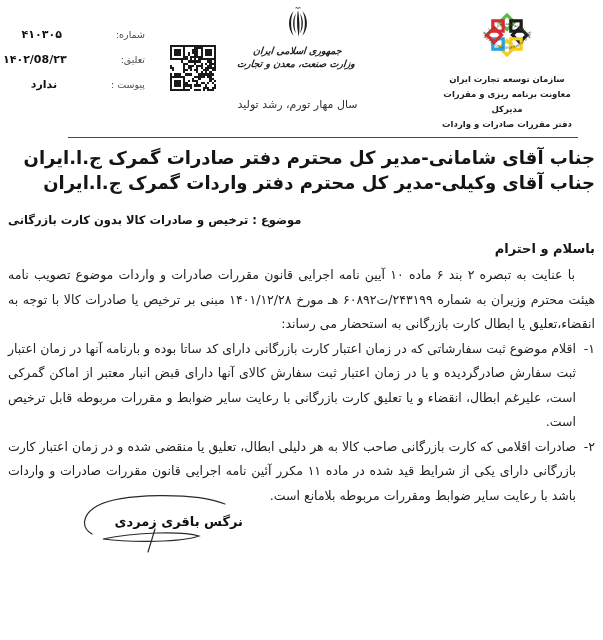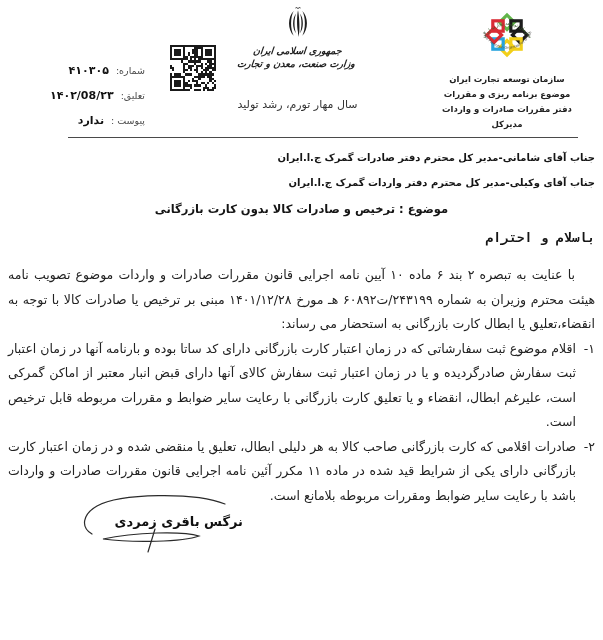--- a/index.html
+++ b/index.html
@@ -5,41 +5,41 @@
   * { margin:0; padding:0; box-sizing:border-box; }
   html,body { background:#e8e8e8; }
   .page {
     position:relative; width:603px; height:640px; margin:0 auto;
     background:#ffffff; overflow:hidden; color:#1f1f1f;
     font-family:"DejaVu Sans", sans-serif;
   }
   
   .meta { position:absolute; top:28px; right:458px; direction:rtl; }
   .meta-row { display:flex; direction:rtl; align-items:baseline; gap:7px; height:25px; white-space:nowrap; }
-  .meta-label { font-size:9.5px; color:#4a4a4a; }
-  .meta-value { font-size:11px; font-weight:bold; color:#111;margin-top:36px; }
+  .meta-label { font-size:9.5px; color:#4a4a4a;margin-left:47px; }
+  .meta-value { font-size:11px; font-weight:bold; color:#111; }
   
   .qr { position:absolute; left:170px; top:45px; width:46px; height:46px; }
   
   .ministry { position:absolute; left:240px; top:6px; width:115px; text-align:center; direction:rtl; }
   .emblem-svg { width:34px; height:34px; display:inline-block; }
   .calli { font-size:9.5px; font-style:italic; font-weight:bold; color:#222; line-height:13px; transform:skewX(-6deg); white-space:nowrap; }
   .slogan { position:absolute; left:235px; top:98px; width:125px; text-align:center; direction:rtl; font-size:11px; color:#333; white-space:nowrap; }
   
   .tpo { position:absolute; left:423px; top:2px; width:168px; text-align:center; direction:rtl; }
   .tpo-logo { width:66px; height:66px; display:inline-block; }
   .tpo-line { font-size:8.5px; font-weight:bold; color:#222; line-height:15px; white-space:nowrap; }
   
   .divider { position:absolute; top:137px; left:68px; width:510px; height:1px; background:#4a4a4a; }
   
   .content { position:absolute; top:145px; left:8px; right:8px; direction:rtl; }
-  .recipient { font-size:10px; font-weight:bold; line-height:25px; text-align:right; color:#151515; }
-  .subject { margin-top:7px; font-size:11.5px; font-weight:bold; text-align:center; color:#151515; }
-  .greeting { margin-top:14px; font-size:13px; font-weight:bold; text-align:right; color:#151515;font-family:Liberation Mono, monospace; }
-  .intro { margin-top:17px; font-size:12.5px; line-height:24.5px; text-align:justify; text-indent:20px; color:#222; }
+  .recipient { font-size:18px; font-weight:bold; line-height:25px; text-align:right; color:#151515; }
+  .subject { margin-top:18px; font-size:11.5px; font-weight:bold; text-align:left; color:#151515; }
+  .greeting { margin-top:14px; font-size:13px; font-weight:bold; text-align:right; color:#151515; }
+  .intro { margin-top:7px; font-size:12.5px; line-height:24.5px; text-align:justify; text-indent:20px; color:#222; }
   .item { display:flex; direction:rtl; font-size:12.5px; line-height:24.5px; color:#222; }
   .item-num { width:19px; flex:0 0 19px; }
   .item-text { flex:1; text-align:justify; }
   
   .sig-wrap { position:absolute; left:55px; top:490px; width:220px; height:80px; }
   .sig-svg { position:absolute; left:0; top:0; width:220px; height:80px; }
   .sig-name { position:absolute; left:33px; top:24px; width:155px; direction:rtl; font-size:13px; font-weight:bold; color:#111; white-space:nowrap; }
 </style>
 </head>
 <body>
@@ -270,23 +270,23 @@
           </g>
       </g>
       <text font-size="5" fill="#3a5a2a" direction="rtl" text-anchor="middle">
         <textPath href="#arcT" startOffset="50%">سازمان توسعه تجارت ایران</textPath>
       </text>
       <text font-size="3.6" fill="#444" text-anchor="middle">
         <textPath href="#arcB" startOffset="50%">Trade Promotion Organization of Iran</textPath>
       </text>
     </svg>
     <div class="tpo-line">سازمان توسعه تجارت ایران</div>
-    <div class="tpo-line">موضوع برنامه ریزی و مقررات</div>
+    <div class="tpo-line">معاونت برنامه ریزی و مقررات</div>
+    <div class="tpo-line">مدیرکل</div>
     <div class="tpo-line">دفتر مقررات صادرات و واردات</div>
-    <div class="tpo-line">مدیرکل</div>
   </div>
 
   <div class="divider"></div>
 
   <div class="content">
     <div class="recipient">جناب آقای شامانی-مدیر کل محترم دفتر صادرات گمرک ج.ا.ایران</div>
     <div class="recipient">جناب آقای وکیلی-مدیر کل محترم دفتر واردات گمرک ج.ا.ایران</div>
     <div class="subject">موضوع : ترخیص و صادرات کالا بدون کارت بازرگانی</div>
     <div class="greeting">باسلام و احترام</div>
     <div class="intro">با عنایت به تبصره ۲ بند ۶ ماده ۱۰ آیین نامه اجرایی قانون مقررات صادرات و واردات موضوع تصویب نامه هیئت محترم وزیران به شماره ۲۴۳۱۹۹/ت۶۰۸۹۲ هـ مورخ ۱۴۰۱/۱۲/۲۸ مبنی بر ترخیص یا صادرات کالا با توجه به انقضاء،تعلیق یا ابطال کارت بازرگانی به استحضار می رساند:</div>

